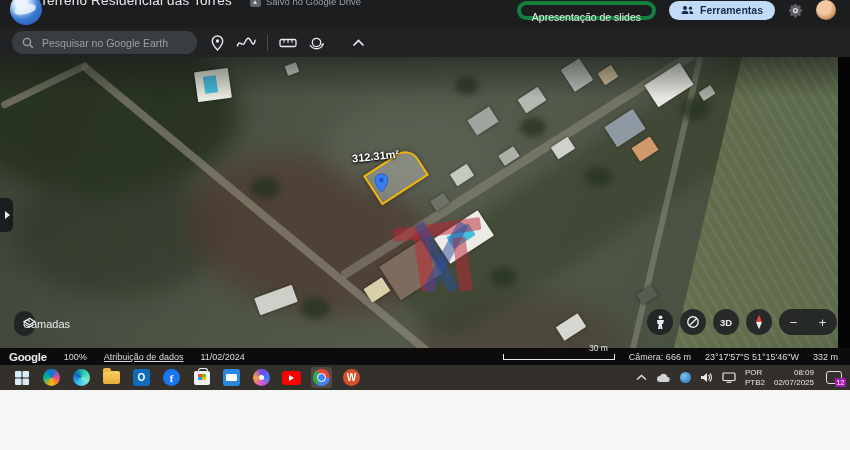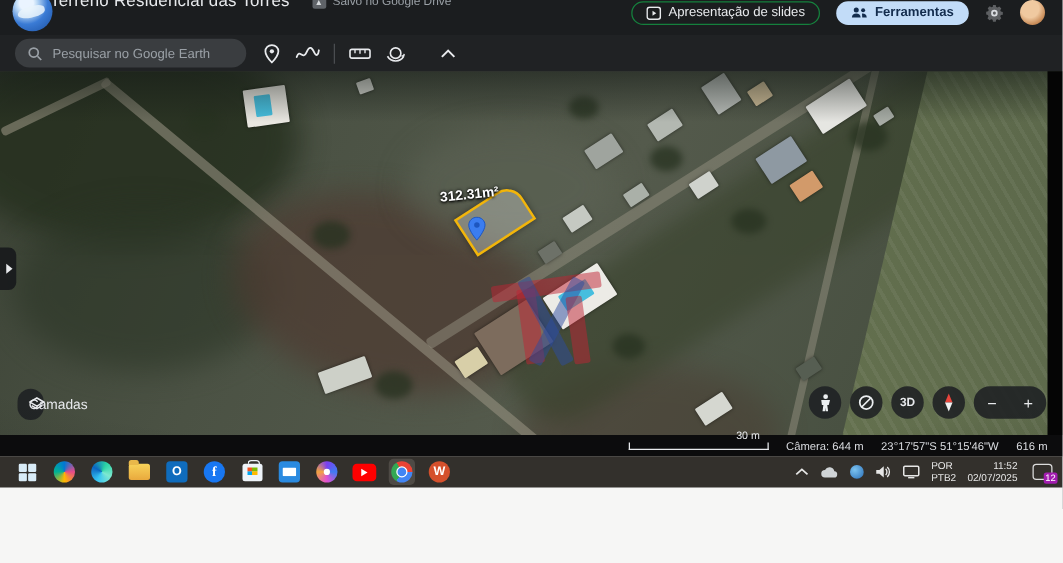--- a/index.html
+++ b/index.html
@@ -12,21 +12,21 @@
   
   .titlebar { position:absolute; top:0; left:0; width:100%; height:28px; background:#1b1d1f; z-index:6; }
   .ge-logo { position:absolute; left:10px; top:-7px; width:32px; height:32px; border-radius:50%;
     background:radial-gradient(circle at 35% 30%, #eaf4ff 0 18%, #bcd9f5 28%, #3a7bd5 55%, #1b4fa0 100%); }
   .ge-logo::after{ content:""; position:absolute; left:4px; top:12px; width:22px; height:9px; background:#e9f3fb; border-radius:60% 40% 50% 50%; opacity:.85; transform:rotate(-12deg); }
   .doc-title { position:absolute; left:40px; top:-7px; font-size:13.5px; color:#e8eaed; letter-spacing:.2px; white-space:nowrap; }
   .drive-chip { position:absolute; left:250px; top:-2px; width:11px; height:9px; background:#5f6368; border-radius:2px; }
   .drive-chip::after{ content:""; position:absolute; left:3px; top:2px; border-left:2.5px solid transparent; border-right:2.5px solid transparent; border-bottom:4px solid #d6d9dc; }
   .saved-text { position:absolute; left:266px; top:-4px; font-size:9.5px; color:#9aa0a6; white-space:nowrap; }
   .tb-right { position:absolute; right:14px; top:0; display:flex; align-items:center; gap:13px; height:20px; }
-  .btn-slideshow { display:flex; align-items:center; gap:6px; height:19px; padding:0 11px; border:1px solid #15803d; border-radius:10px; color:#e8eaed; font-size:10.5px; background:transparent; white-space:nowrap; }
+  .btn-slideshow { display:flex; align-items:center; gap:6px; height:19px; padding:0 11px; border:4px solid #15803d; border-radius:10px; color:#e8eaed; font-size:10.5px; background:transparent; white-space:nowrap;flex-direction:column; }
   .btn-share { display:flex; align-items:center; gap:6px; height:19px; padding:0 12px; border-radius:10px; background:#c2dcf8; color:#132c4d; font-size:10.5px; font-weight:bold; white-space:nowrap; }
   .icon-svg { display:inline-block; }
 
   
   .menubar { position:absolute; top:11px; left:0; width:100%; height:17px; display:flex; gap:16px; padding-left:40px; align-items:center; z-index:5; }
   .menu-item { font-size:11px; color:#dfe1e4; white-space:nowrap; }
 
   
   .toolbar { position:absolute; top:28px; left:0; width:100%; height:29px; background:#202224; display:flex; align-items:center; z-index:5; }
   .search-pill { margin-left:12px; width:185px; height:23px; background:#3a3d40; border-radius:12px; display:flex; align-items:center; gap:8px; padding:0 10px; }
@@ -298,27 +298,33 @@
           <span class="zbtn">−</span>
           <span class="zbtn">+</span>
         </div>
       </div>
 
       <div class="map-shade"></div>
     </div>
     <div class="letterbox"></div>
 
     <div class="statusbar">
+      <div class="sb-left">
+        <span class="sb-google">Google</span>
+        <span class="sb-item">100%</span>
+        <span class="sb-item sb-link">Atribuição de dados</span>
+        <span class="sb-item">11/02/2024</span>
+      </div>
       <div class="sb-right">
         <div class="scalebar">
           <span class="scale-label">30 m</span>
         </div>
-        <span class="sb-item">Câmera: 644 m</span>
+        <span class="sb-item">Câmera: 666 m</span>
         <span class="sb-item">23°17'57"S 51°15'46"W</span>
-        <span class="sb-item">616 m</span>
+        <span class="sb-item">332 m</span>
       </div>
     </div>
   </div>
 
   <div class="taskbar">
     <div class="tb-icons">
       <div class="tile">
         <svg width="16" height="16" viewBox="0 0 16 16">
             <rect x="1" y="1" width="6.5" height="6.5" rx="1" fill="#d9ecf8"></rect>
             <rect x="8.5" y="1" width="6.5" height="6.5" rx="1" fill="#d9ecf8"></rect>
@@ -374,21 +380,21 @@
         </svg>
       <svg width="14" height="11" viewBox="0 0 14 11">
           <rect x="1" y="1" width="12" height="7.5" rx="1" fill="none" stroke="#e6e6e6" stroke-width="1.2"></rect>
           <line x1="4.5" y1="10.2" x2="9.5" y2="10.2" stroke="#e6e6e6" stroke-width="1.2"></line>
         </svg>
       <div class="tray-text">
         <div>POR</div>
         <div>PTB2</div>
       </div>
       <div class="tray-text right">
-        <div>11:52</div>
+        <div>08:09</div>
         <div>02/07/2025</div>
       </div>
       <div class="notif">
         <span class="notif-num">12</span>
       </div>
     </div>
   </div>
 
   <div class="desktop-rest"></div>
 </div>

